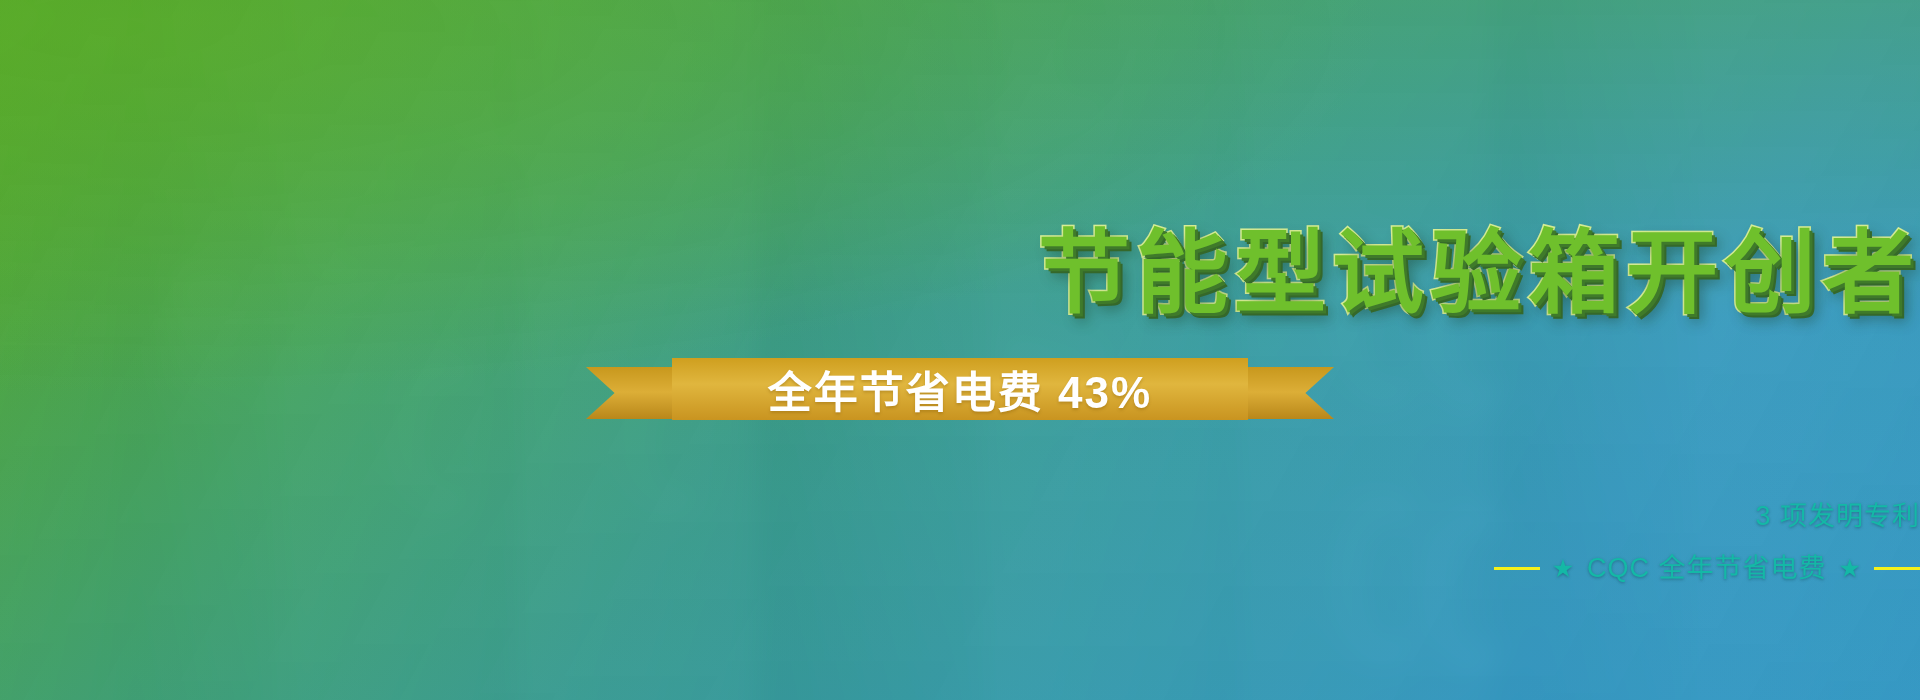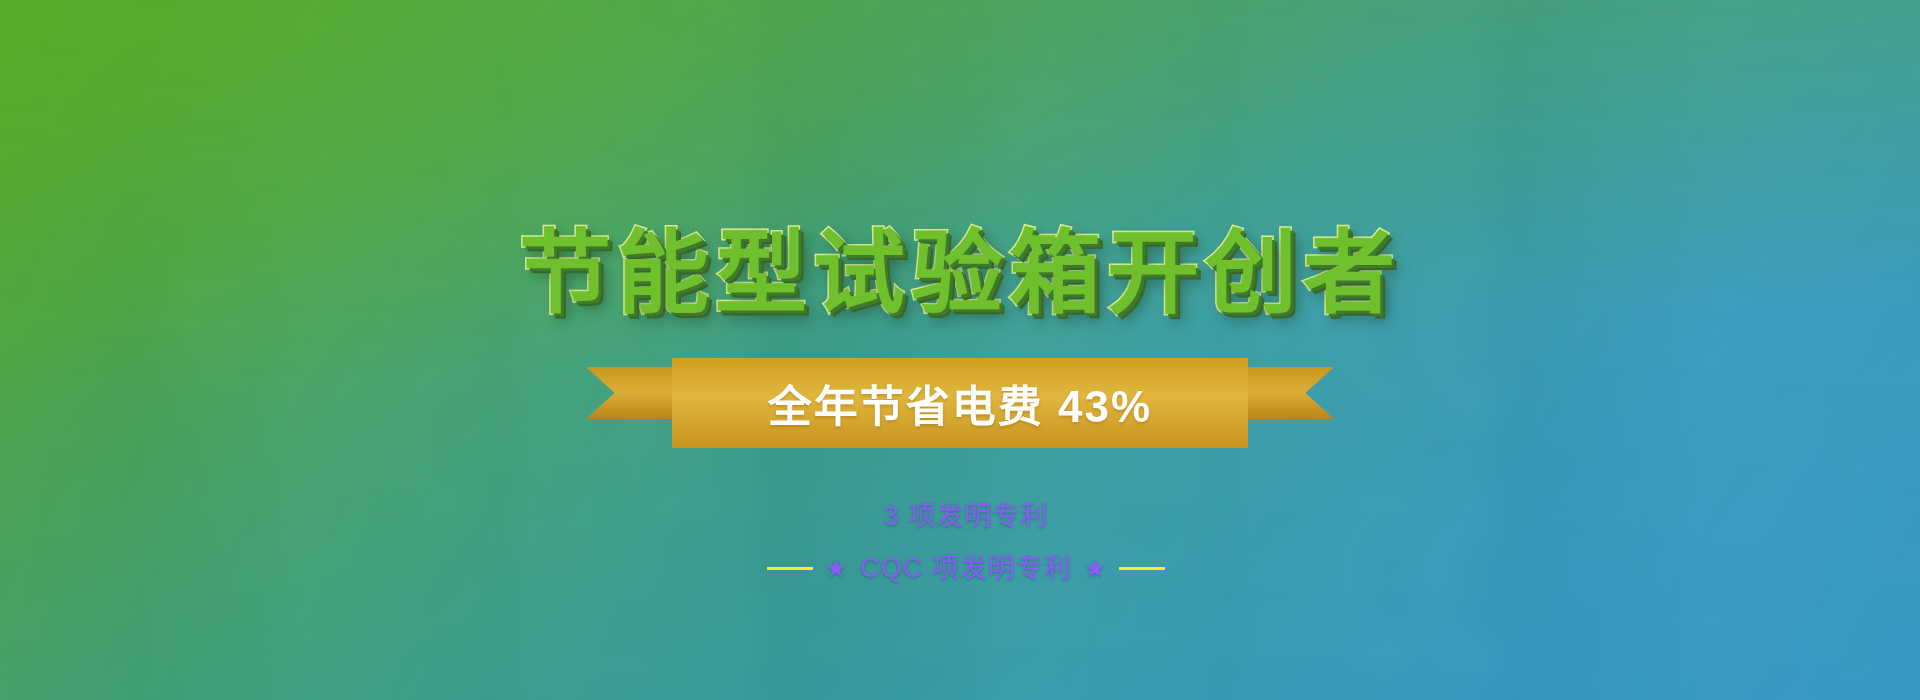--- a/index.html
+++ b/index.html
@@ -86,21 +86,21 @@
   .wash-c {
     position: absolute;
     inset: 0;
     background: radial-gradient(120% 95% at 6% 4%, rgba(95,175,40,0.55) 0%, rgba(95,175,40,0.0) 55%);
   }
 
   
   .content {
     position: absolute;
     inset: 0;
-    text-align: center;
+    text-align: right;
   }
 
   .headline {
     position: absolute;
     left: 0;
     right: 0;
     top: 160px;
     font-size: 92px;
     line-height: 1.12;
     font-weight: 700;
@@ -115,21 +115,21 @@
        7px  8px 14px rgba(20,50,24,0.45);
   }
 
   
   .ribbon {
     position: absolute;
     left: 50%;
     top: 358px;
     transform: translateX(-50%);
     width: 576px;
-    height: 90px;
+    height: 62px;
     display: flex;
     align-items: center;
     justify-content: center;
   }
   .ribbon-tail {
     position: absolute;
     top: 9px;
     width: 110px;
     height: 52px;
     background: linear-gradient(180deg, #c8981d 0%, #dcae37 48%, #b9871a 100%);
@@ -160,21 +160,21 @@
     white-space: nowrap;
     text-shadow: 0 2px 3px rgba(120,80,0,0.30);
   }
 
   
   .creds {
     position: absolute;
     left: 12px;
     right: 0;
     top: 494px;
-    color: #8b5cf6;
+    color: #14b8a6;
     font-size: 27px;
     line-height: 1.66;
     letter-spacing: 1px;
     font-weight: 400;
     text-shadow: 0 1px 3px rgba(10,60,70,0.45);
   }
   .cred-line {
     white-space: nowrap;
   }
   .cred-middle {
@@ -243,21 +243,21 @@
         <span class="ribbon-text">全年节省电费 43%</span>
       </div>
     </div>
 
     <div class="creds">
       <div class="cred-line">3 项发明专利</div>
 
       <div class="cred-line cred-middle">
         <span class="rule"></span>
         <span class="star">★</span>
-        <span>CQC 项发明专利</span>
+        <span>CQC 全年节省电费</span>
         <span class="star">★</span>
         <span class="rule"></span>
       </div>
 
     </div>
 
   </div>
 </div>
 
 </body></html>

